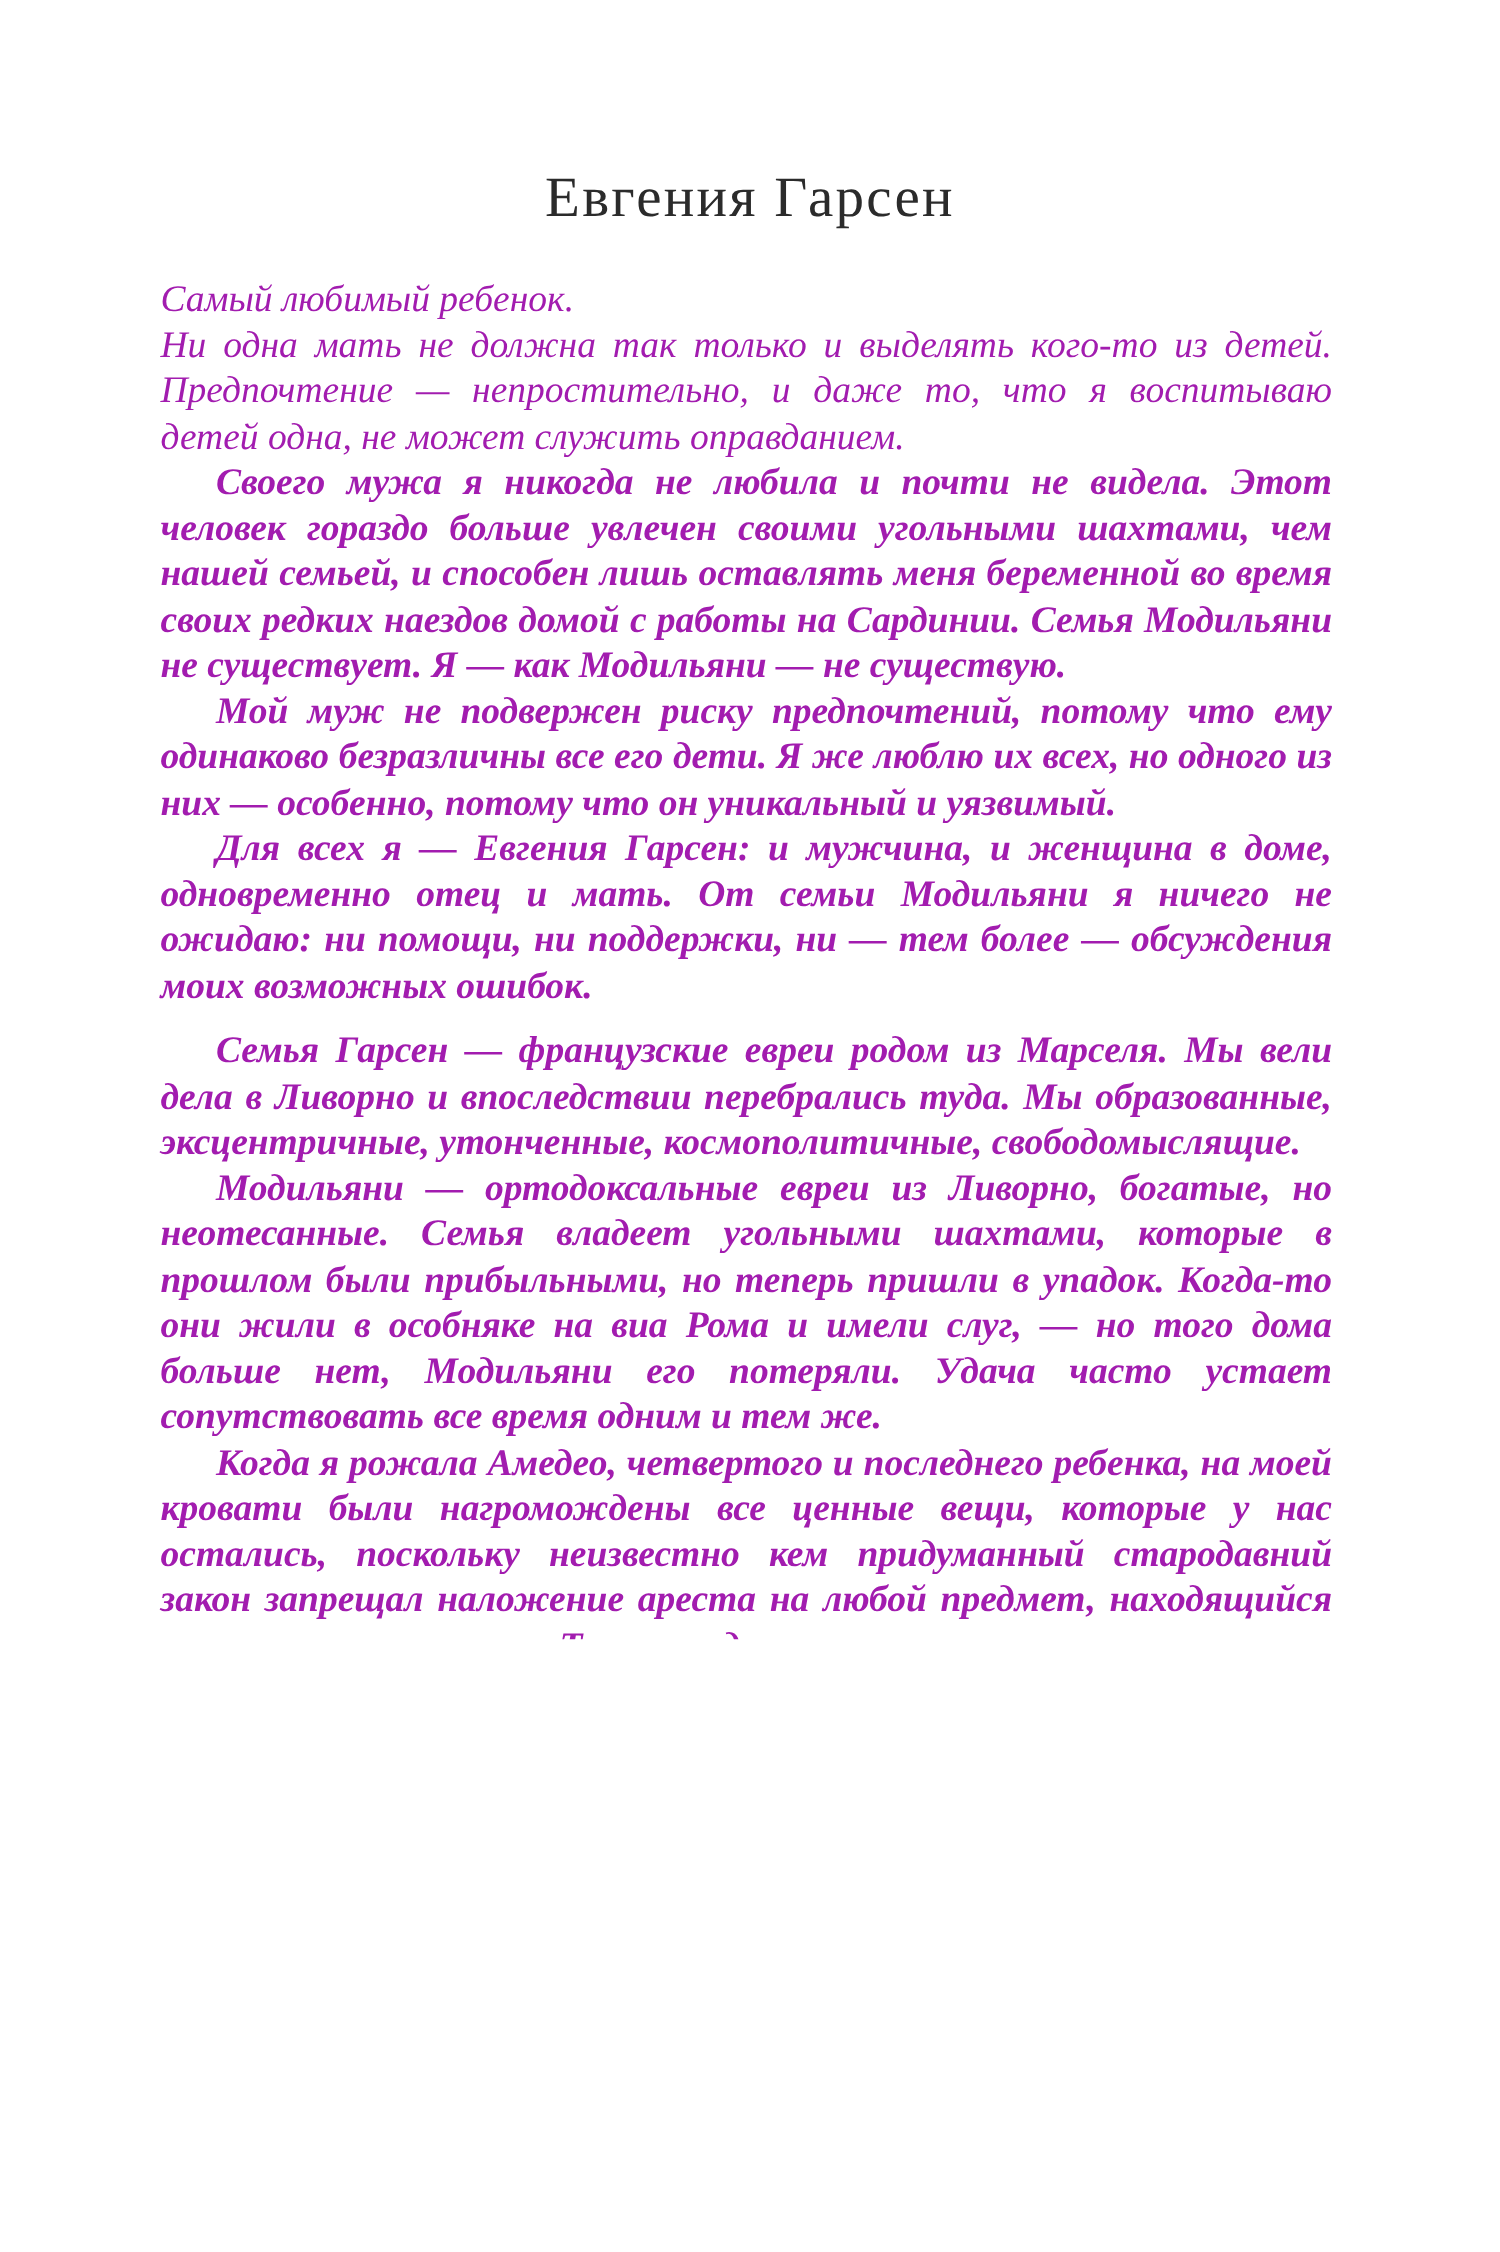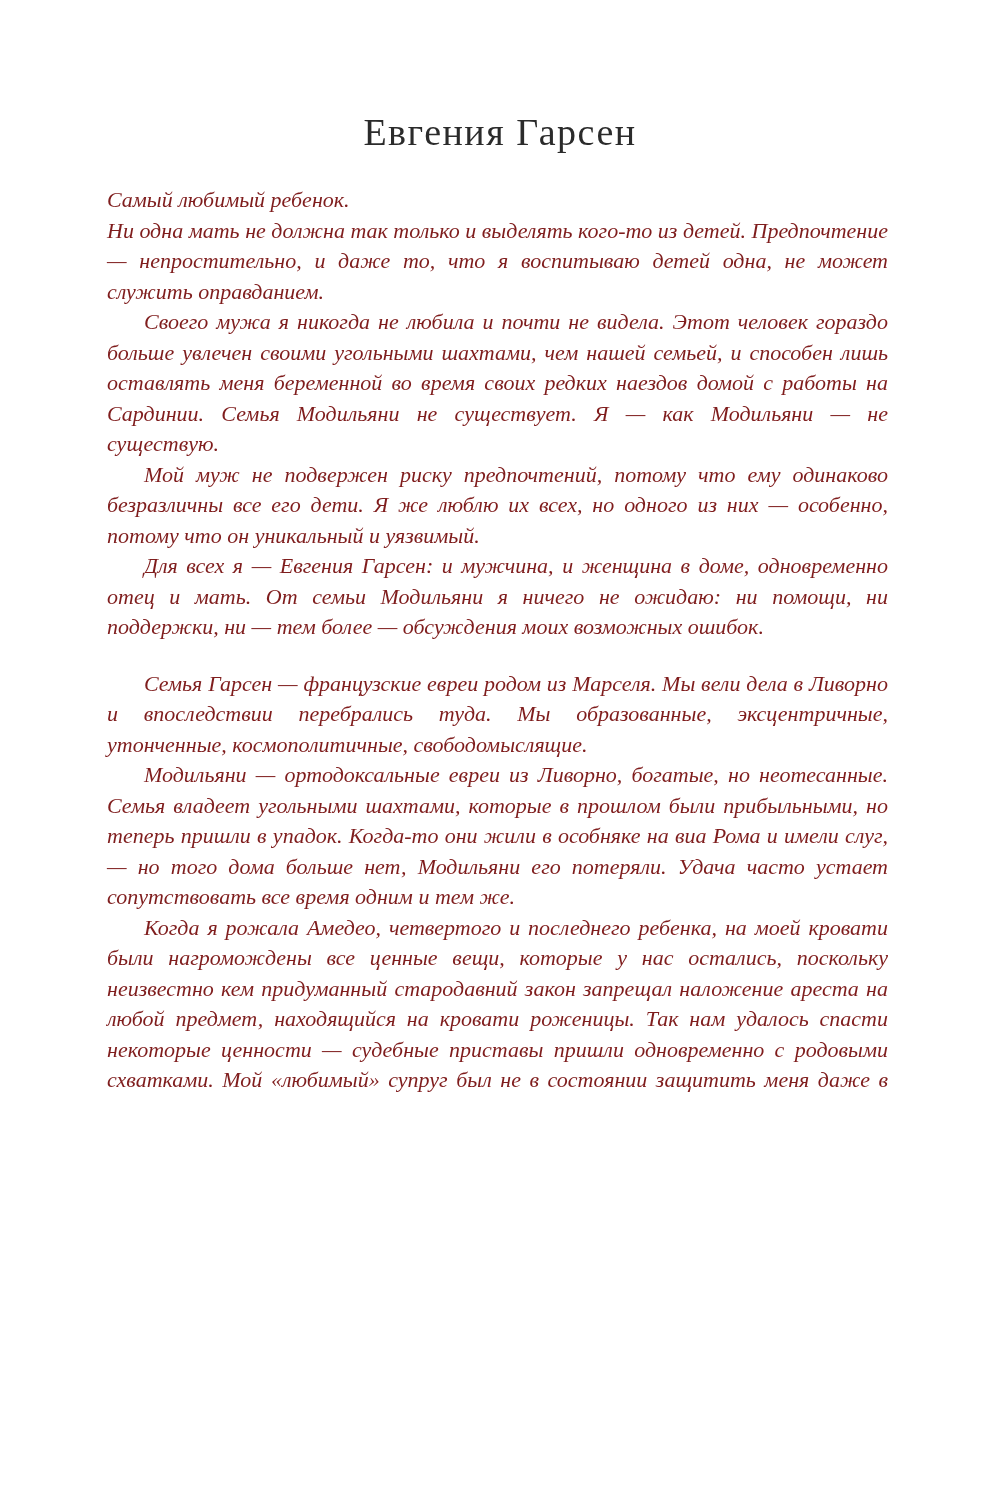--- a/index.html
+++ b/index.html
@@ -23,34 +23,35 @@
     text-align: center;
     font-size: 38px;
     font-weight: normal;
     font-style: normal;
     letter-spacing: 1.5px;
     color: #2b2b2b;
   }
   .body-text {
     margin: 31px 112px 0 107px;
     font-style: italic;
-    font-size: 22px;
+    font-size: 25px;
     line-height: 30.5px;
     text-align: justify;
-    color: #7f1d1d;
+    color: #a21caf;
   }
   .body-text p {
     margin: 0;
     padding: 0;
   }
   .body-text p.indent {
     text-indent: 37px;
+    font-weight: bold;
   }
   .body-text p.section-break {
-    margin-top: 26px;
+    margin-top: 13px;
   }
   .page-number {
     position: absolute;
     top: 1385px;
     right: 130px;
     font-style: italic;
     font-size: 27px;
     color: #2b2b2b;
   }
 </style>

